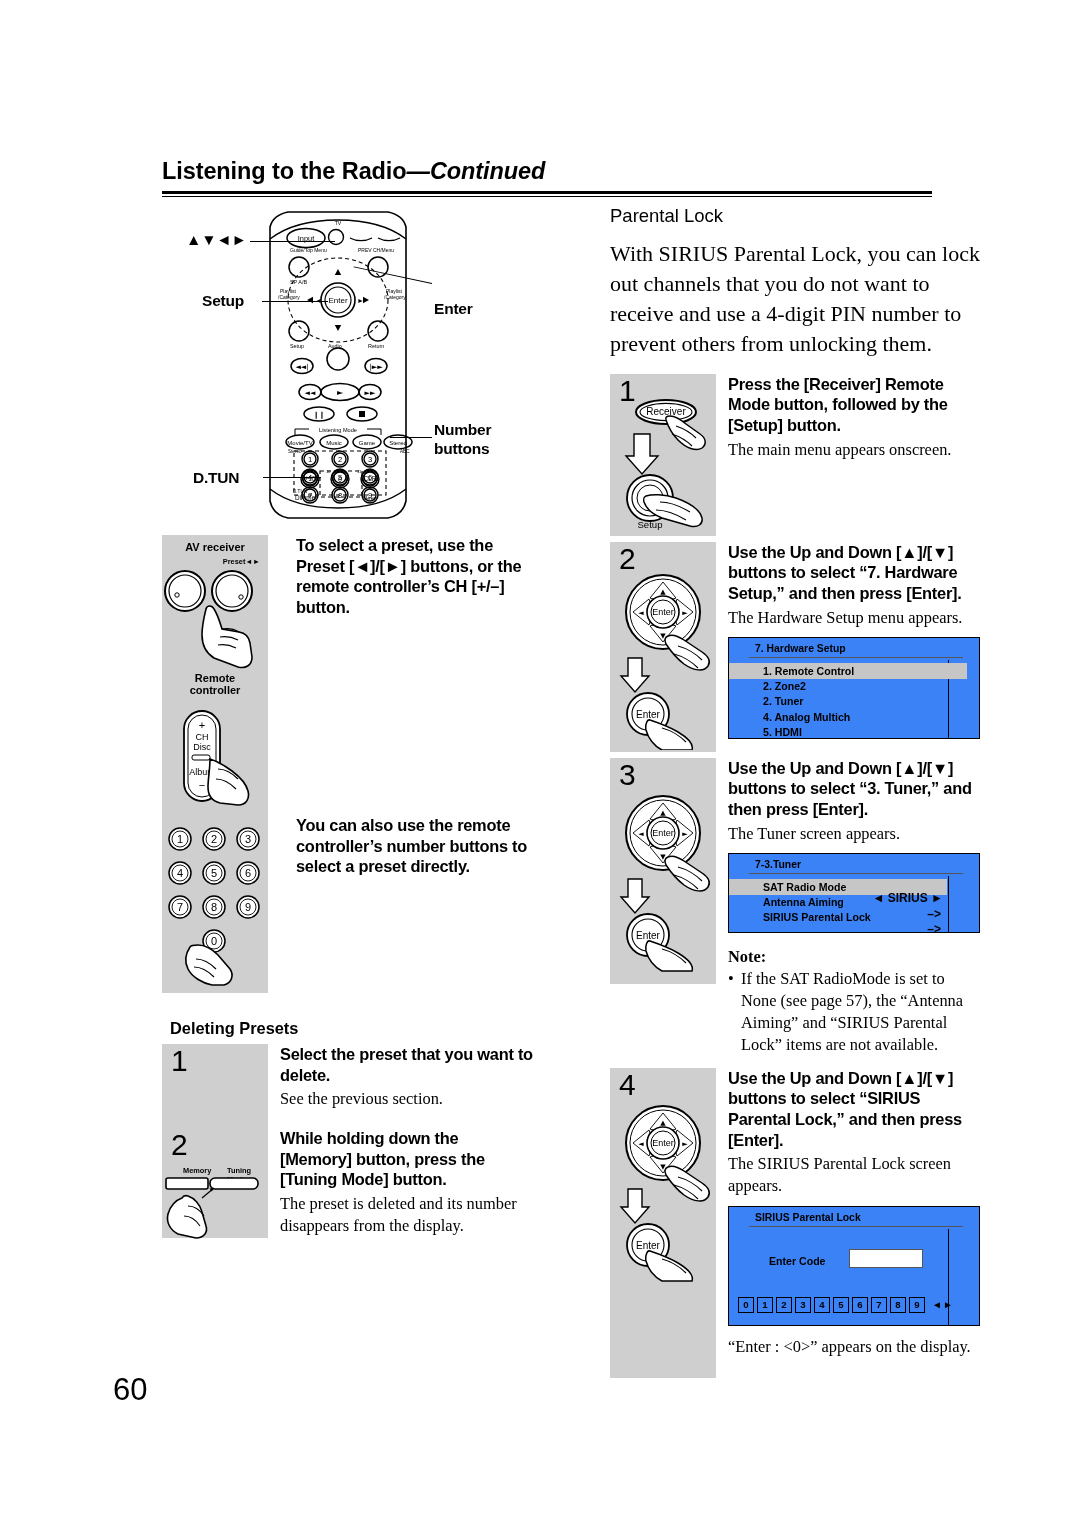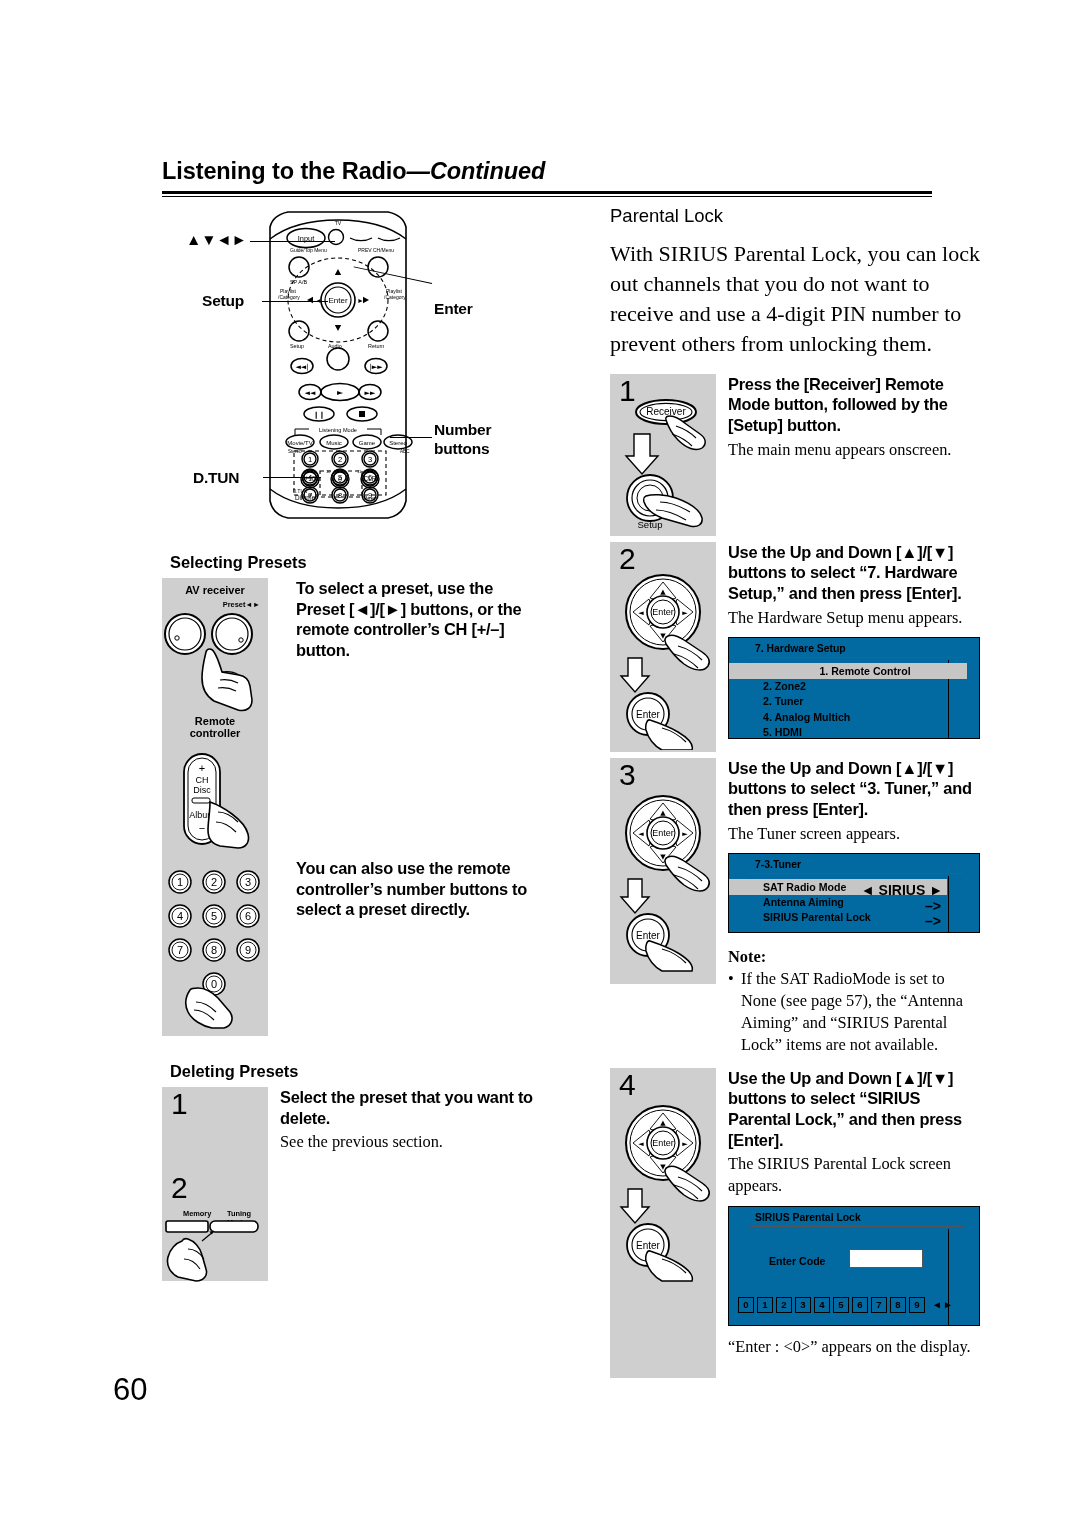--- a/index.html
+++ b/index.html
@@ -110,21 +110,21 @@
   .step-sub {
     font-family: "Liberation Serif", serif;
     font-size: 16.4px;
     line-height: 1.33;
     margin-top: 3px;
   }
 
   
   .osd {
     border: 1.6px solid #000;
-    background: #0369a1;
+    background: #3b82f6;
     margin-top: 9px;
     position: relative;
     font-family: "Liberation Sans", sans-serif;
   }
   .osd-title {
     font-size: 10.4px;
     font-weight: bold;
     padding: 5px 0 3px 26px;
   }
   .osd-underline {
@@ -146,22 +146,22 @@
     padding: 1.4px 0 1.4px 34px;
     line-height: 1.18;
     position: relative;
   }
   .osd-row.sel {
     background: #c6c6c6;
   }
   .osd-val {
     position: absolute;
     right: 0;
-    top: 3px;
-    font-size: 14px;
+    top: 12px;
+    font-size: 12px;
     font-weight: bold;
   }
 
   
   .pl-screen {
     height: 118px;
   }
   .pl-entercode {
     position: absolute;
     left: 40px;
@@ -475,21 +475,20 @@
             <text x="208" y="20">CLR</text>
         </g>
         <text x="131" y="32" font-size="4.6" font-family="Liberation Sans, sans-serif" fill="#000">D.TUN</text>
         <text x="133" y="39" font-size="6.4" font-family="Liberation Sans, sans-serif" fill="#000">Dimmer</text>
         <text x="200" y="39" font-size="6" font-family="Liberation Sans, sans-serif" fill="#000">Sleep</text>
         <text x="164" y="12" font-size="4" font-family="Liberation Sans, sans-serif" fill="#000">10</text>
         <text x="195" y="12" font-size="4" font-family="Liberation Sans, sans-serif" fill="#000">11</text>
       </svg>
     </div>
 
-    <div class="sub-head">Selecting Presets</div>
 
     <div class="lfig-block">
       <div class="lfig" style="height:168px;">
         <div class="lfig-cap" style="position:absolute; left:0; right:0; top:6px;">AV receiver</div>
         <div class="tiny-cap" style="position:absolute; right:8px; top:22px;"><span>Preset</span>◄►</div>
         <svg width="106" height="110" viewBox="0 0 106 110" style="position:absolute; left:0; top:30px;">
           <circle cx="23" cy="26" r="20" fill="#fff" stroke="#000" stroke-width="2"></circle>
           <circle cx="23" cy="26" r="16" fill="#fff" stroke="#000" stroke-width="1.2"></circle>
           <circle cx="15" cy="30" r="2.2" fill="none" stroke="#000" stroke-width="1"></circle>
           <circle cx="70" cy="26" r="20" fill="#fff" stroke="#000" stroke-width="2"></circle>
@@ -598,20 +597,24 @@
           <rect x="4" y="2" width="42" height="11" rx="2" fill="#fff" stroke="#000" stroke-width="1.6"></rect>
           <rect x="48" y="2" width="48" height="11" rx="5" fill="#fff" stroke="#000" stroke-width="1.6"></rect>
           <path d="M40,22 L52,12" stroke="#000" stroke-width="1.2" fill="none"></path>
           <path d="M52,12 l-4.6,0.6 l2.4,2.8 Z" fill="#000"></path>
           <path d="M20,22 C14,24 8,30 6,38 C4,46 8,54 16,58 L34,62 C42,62 46,56 44,50
                    L40,36 C38,28 32,22 26,20 C23,19 21,20 20,22 Z" fill="#fff" stroke="#000" stroke-width="1.6"></path>
           <path d="M26,30 C32,30 38,34 42,40" fill="none" stroke="#000" stroke-width="1.1"></path>
           <path d="M22,40 C28,40 34,44 38,50" fill="none" stroke="#000" stroke-width="1.1"></path>
         </svg>
       </div>
+      <div class="step-body">
+        <div class="step-head">While holding down the [Memory] button, press the [Tuning Mode] button.</div>
+        <div class="step-sub">The preset is deleted and its number disappears from the display.</div>
+      </div>
     </div>
 
   </div>
 
   <div class="col-right">
 
     <div class="sec-title">Parental Lock</div>
     <p class="body-text">With SIRIUS Parental Lock, you can lock out channels that you do not want to receive and use a 4-digit PIN number to prevent others from unlocking them.</p>
 
     <div class="step">
@@ -684,21 +687,21 @@
       </div>
       <div class="step-body">
         <div class="step-head">Use the Up and Down [▲]/[▼] buttons to select “7. Hardware Setup,” and then press [Enter].</div>
         <div class="step-sub">The Hardware Setup menu appears.</div>
 
         <div class="osd" style="height:100px;">
           <div class="osd-title">7. Hardware Setup</div>
           <div class="osd-underline"></div>
           <div class="osd-divider" style="right:30px;"></div>
           <div class="osd-list">
-            <div class="osd-row sel" style="margin-right:12px;text-align:center;">1. Remote Control</div>
+            <div class="osd-row sel" style="margin-right:12px;">1. Remote Control</div>
             <div class="osd-row">2. Zone2</div>
             <div class="osd-row">2. Tuner</div>
             <div class="osd-row">4. Analog Multich</div>
             <div class="osd-row">5. HDMI</div>
           </div>
         </div>
       </div>
     </div>
 
     <div class="step" style="margin-top:6px;">

